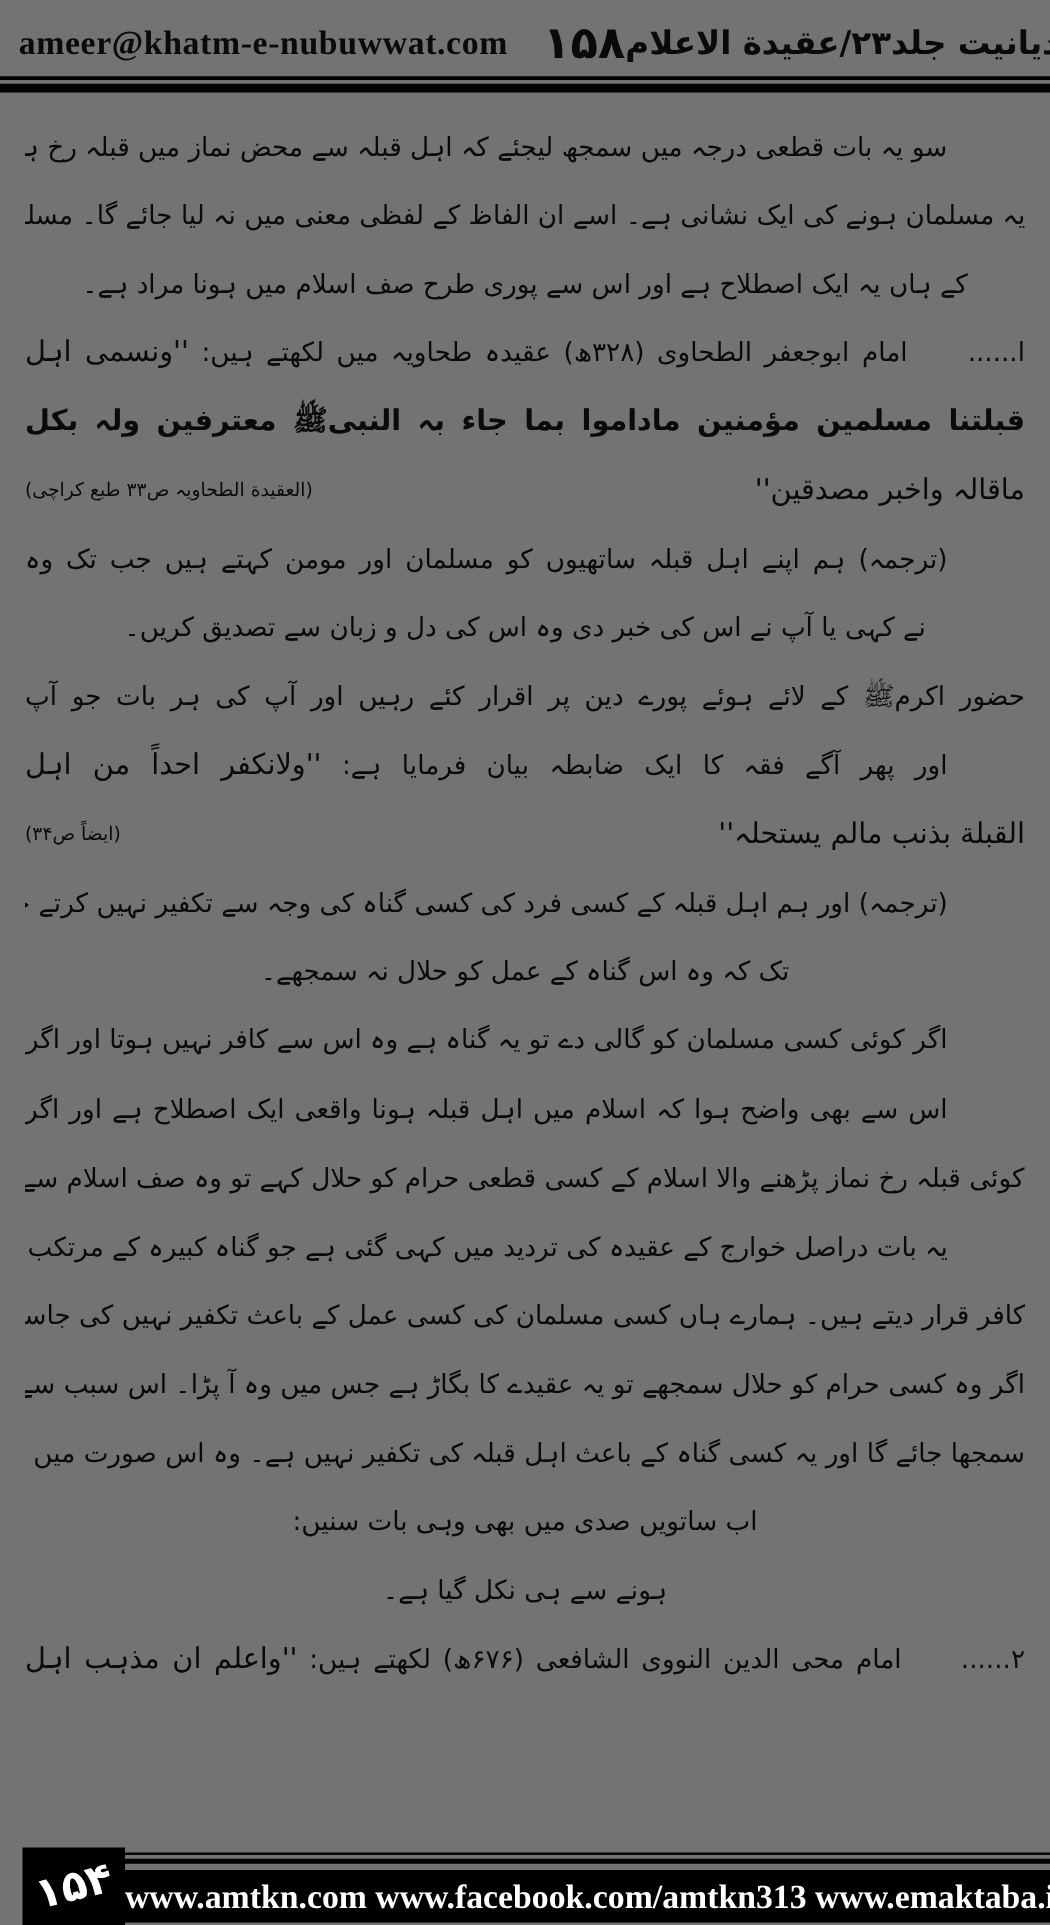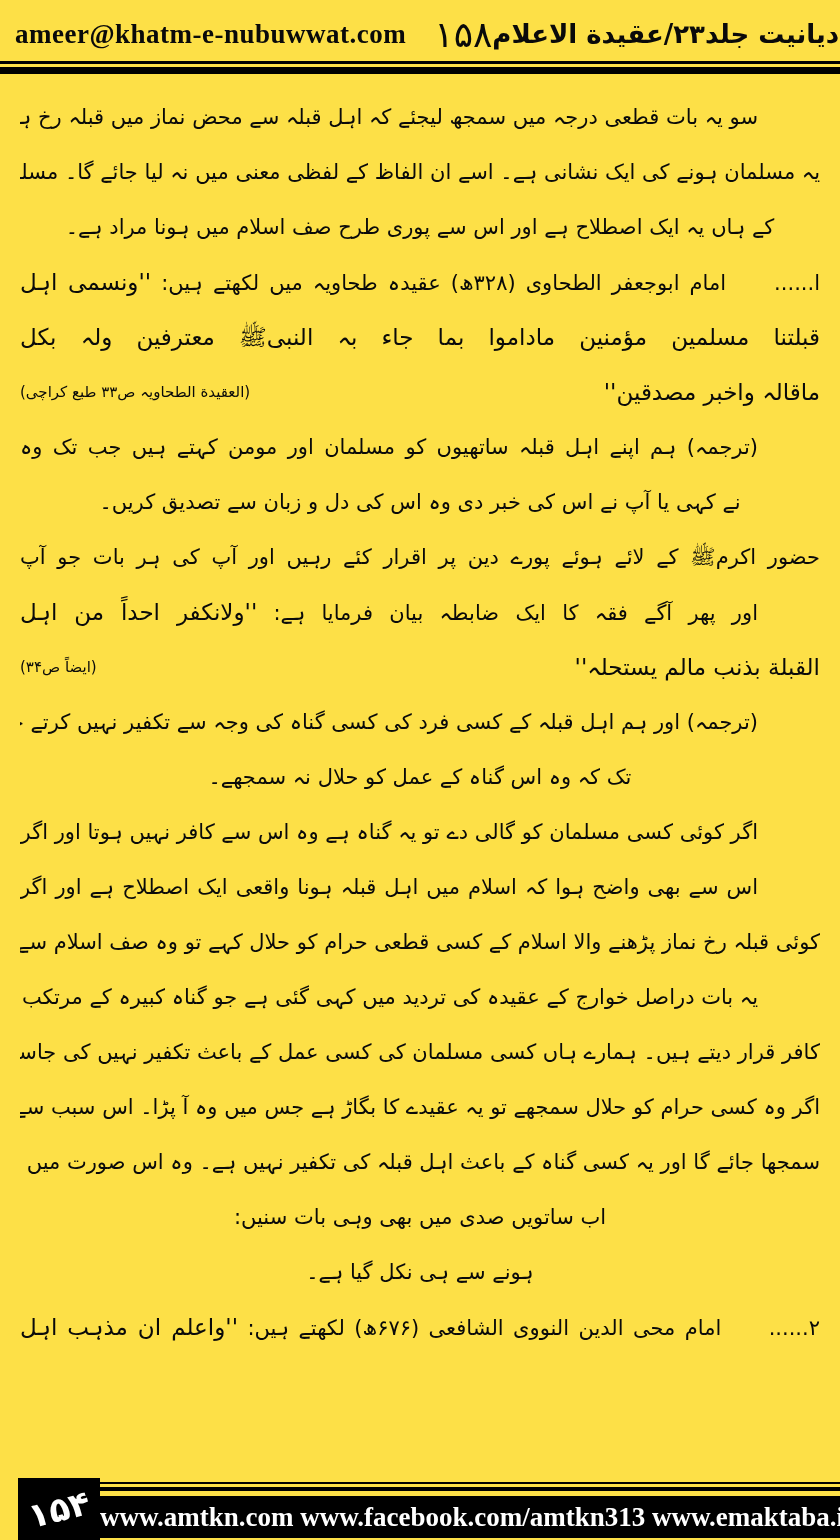--- a/index.html
+++ b/index.html
@@ -1,20 +1,20 @@
 <!DOCTYPE html>
 <html><head>
 <meta charset="utf-8">
 <style>
   html, body { margin: 0; padding: 0; background: #e8e8e8; }
   .page {
     position: relative;
     width: 840px;
     height: 1540px;
-    background: #fde047;
+    background: #737373;
     overflow: hidden;
     font-family: "DejaVu Sans", sans-serif;
     color: #0a0a0a;
   }
 
   
   .hdr {
     position: absolute;
     top: 8px; left: 15px; right: 12px;
     height: 52px;
@@ -23,21 +23,21 @@
   }
   .hdr-email {
     font-family: "Liberation Serif", serif;
     font-weight: bold;
     font-size: 27px;
     letter-spacing: 0.5px;
     white-space: nowrap;
   }
   .hdr-num {
     font-size: 36px;
-    font-weight: normal;
+    font-weight: bold;
     margin-left: 28px;
     margin-right: auto;
     direction: rtl;
     white-space: nowrap;
   }
   .hdr-title {
     direction: rtl;
     font-weight: bold;
     font-size: 26px;
     white-space: nowrap;
@@ -55,21 +55,21 @@
   .line {
     height: 55px;
     line-height: 55px;
     font-size: 21px;
     white-space: nowrap;
     overflow: hidden;
   }
   .full   { text-align: justify; text-align-last: justify; }
   .center { text-align: center; }
   .indent { padding-right: 62px; }
-  .arabic { font-weight: normal; font-size: 23px; }
+  .arabic { font-weight: bold; font-size: 23px; }
   .q      { font-weight: normal; font-size: 23px; }
   .num    { margin-left: 38px; }
   .cite-line {
     display: flex;
     justify-content: space-between;
     align-items: center;
   }
   .cite { font-size: 15px; }
 
   

